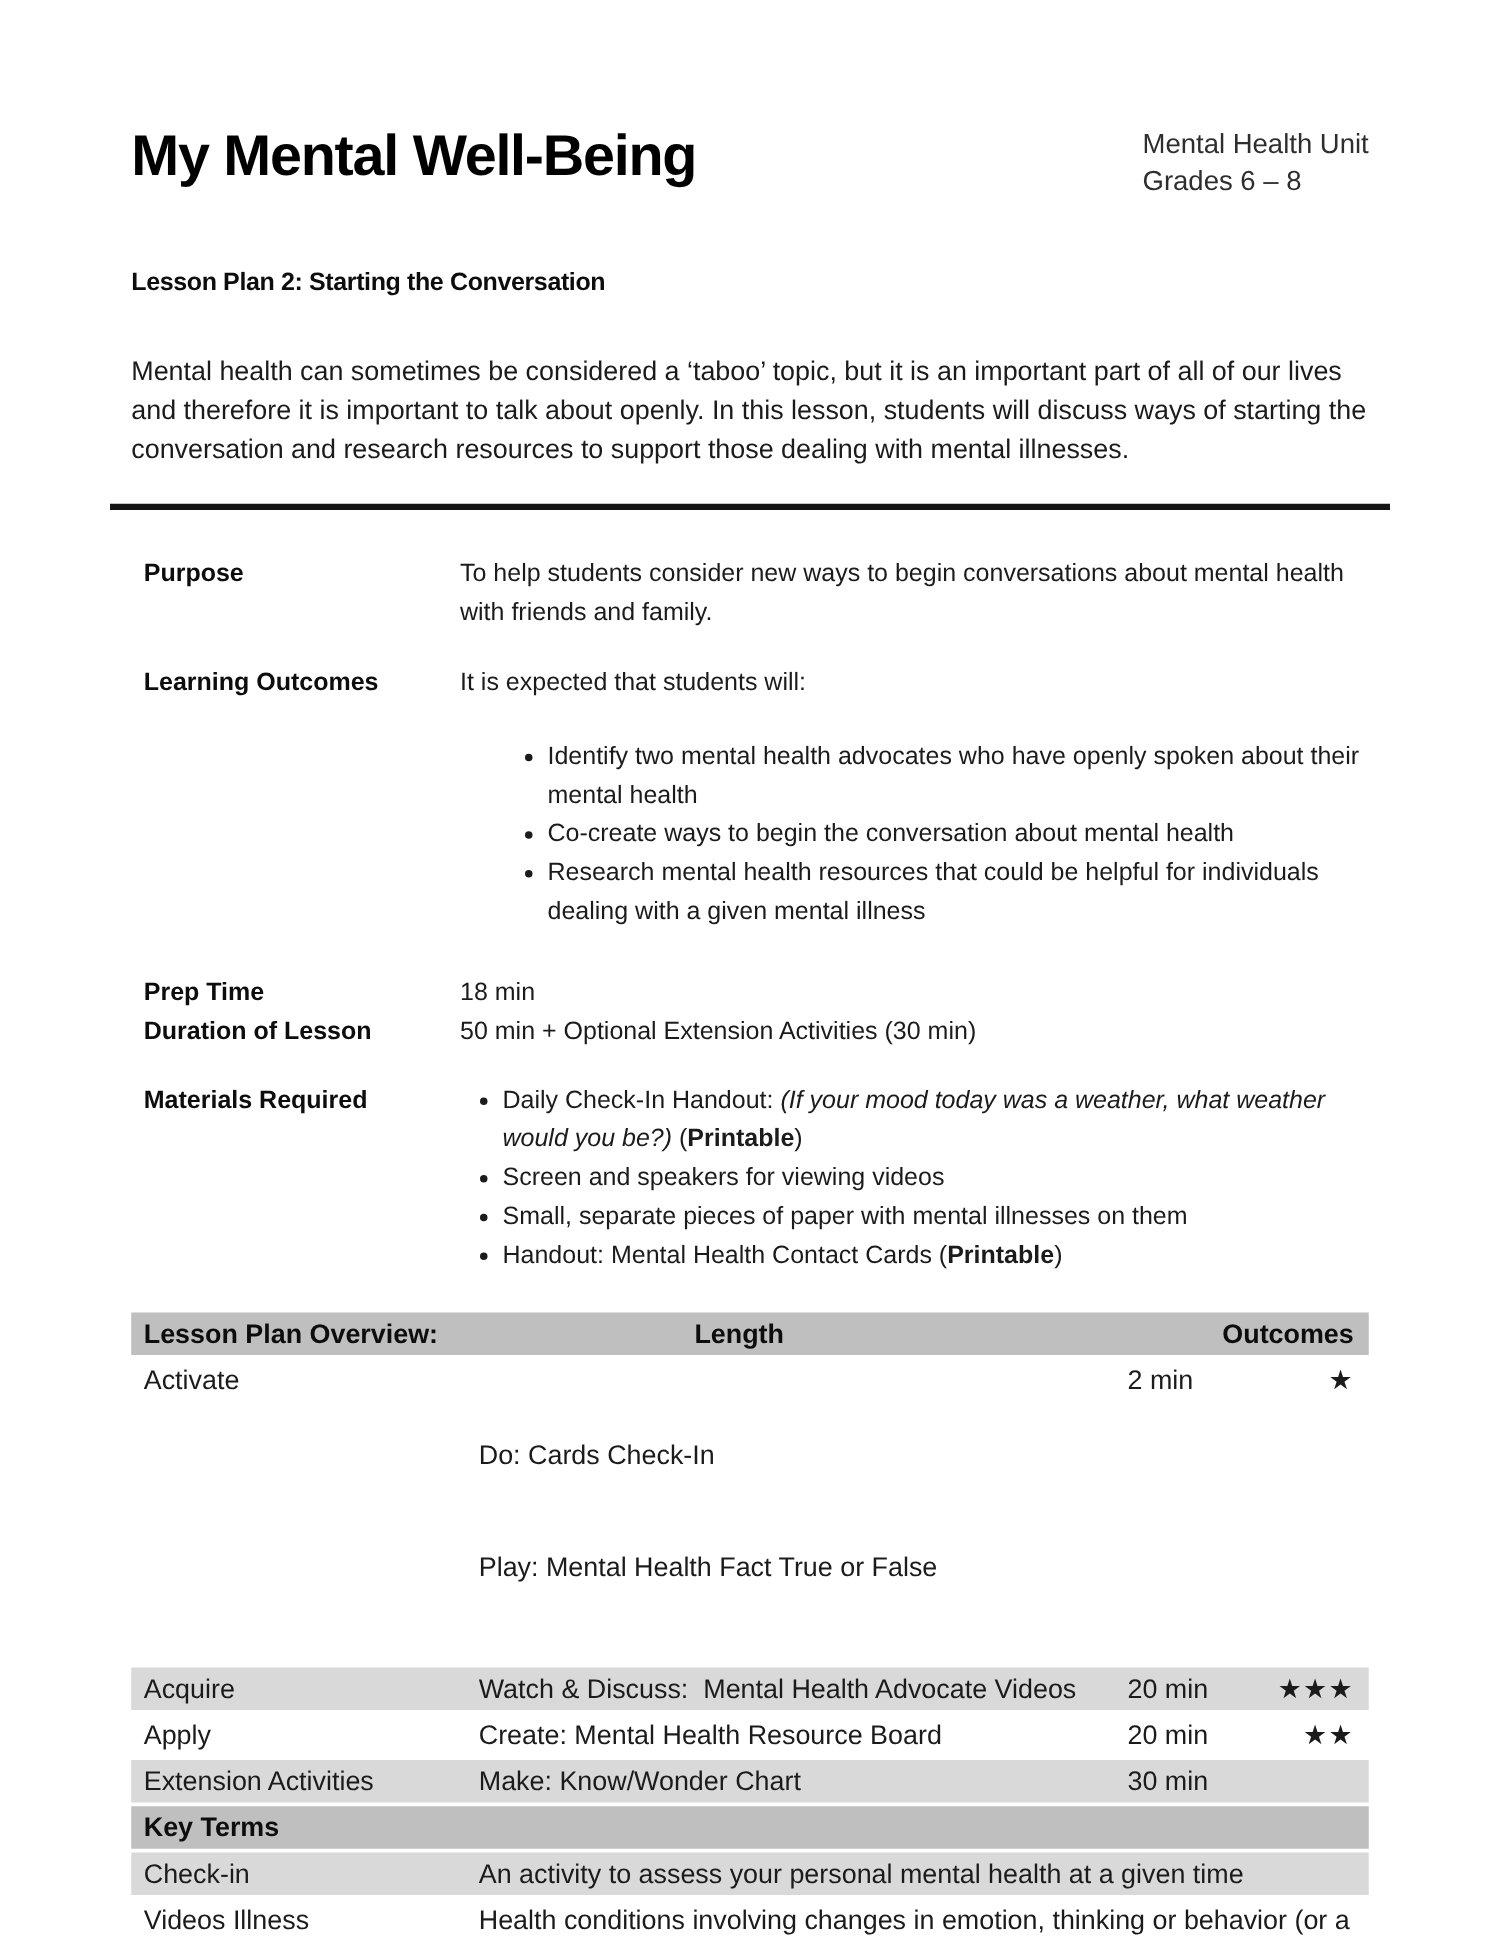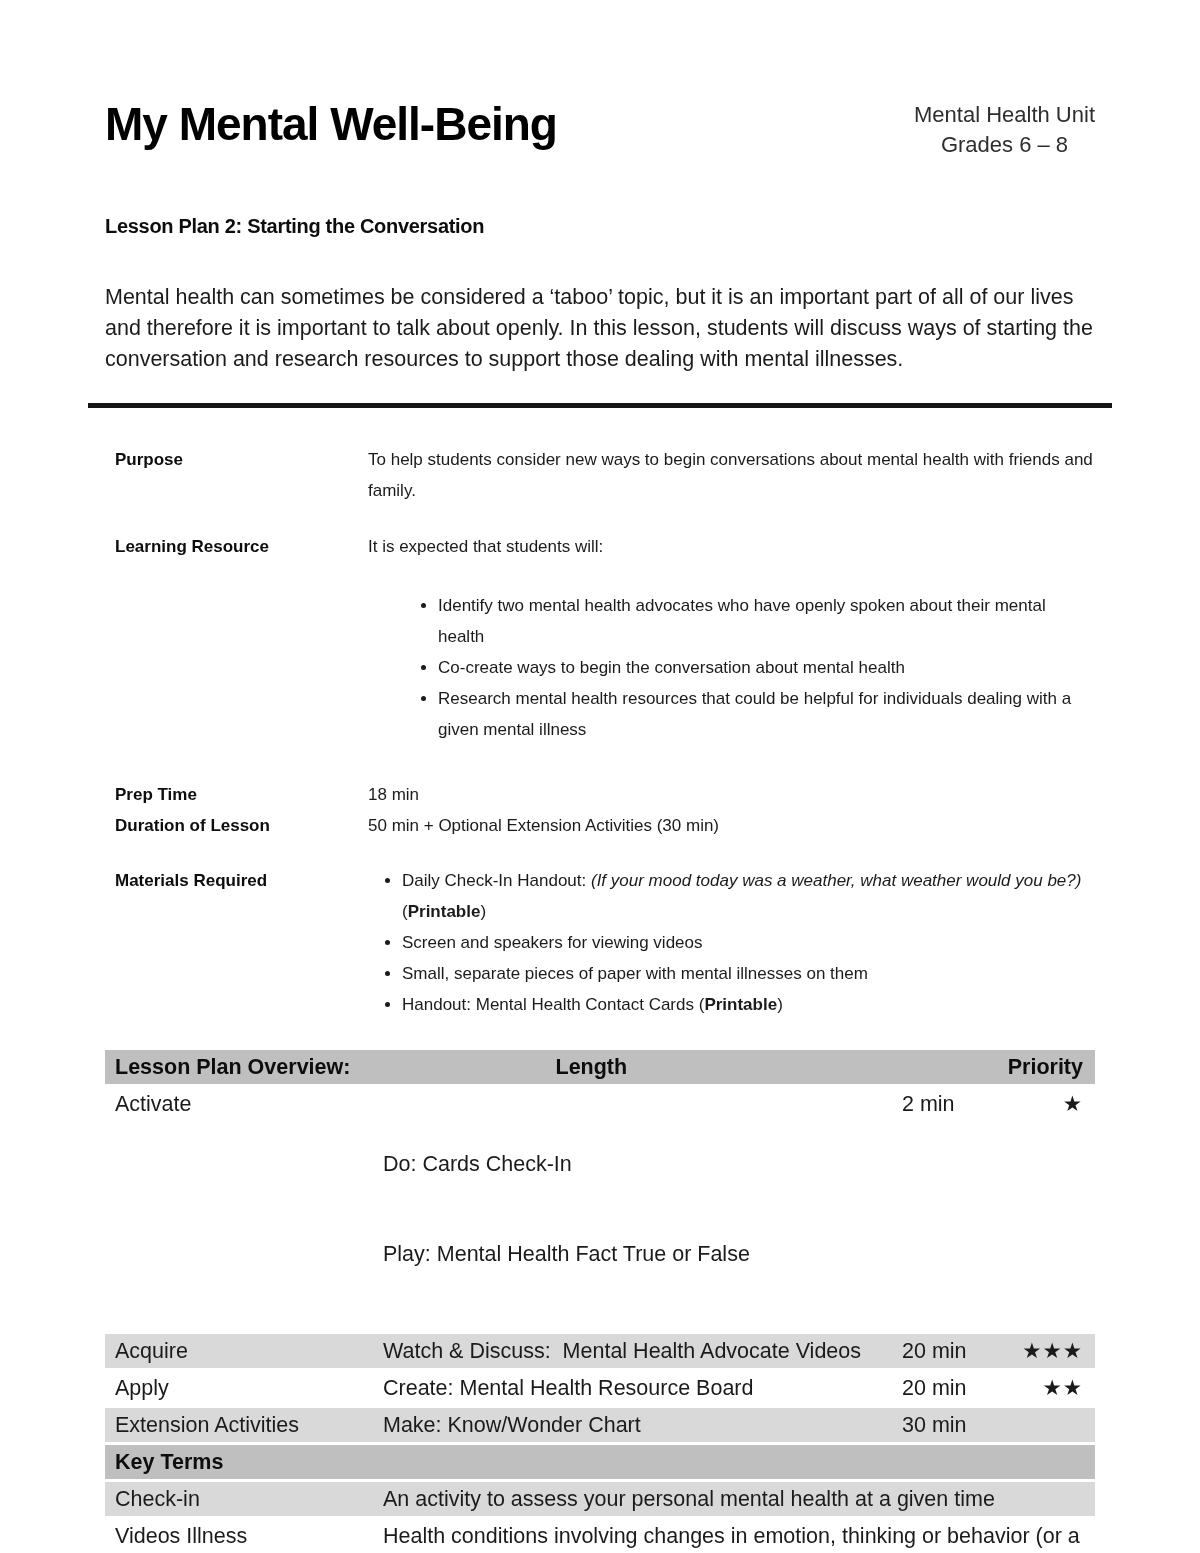--- a/index.html
+++ b/index.html
@@ -20,21 +20,21 @@
   .doc-title {
     margin: 0;
     font-size: 46px;
     line-height: 52px;
     font-weight: 800;
     letter-spacing: -1px;
     color: #000;
     white-space: nowrap;
   }
   .header-right {
-    text-align: center;
+    text-align: left;
     font-size: 22px;
     line-height: 30px;
     color: #2e2e2e;
     padding-top: 2px;
   }
 
   
   .lesson-heading {
     margin: 50px 0 0 0;
     font-size: 20px;
@@ -49,21 +49,21 @@
     line-height: 31px;
   }
 
   .rule {
     border: none;
     border-top: 5px solid var(--rule, #151515);
     margin: 28px -17px 0 -17px;
   }
 
   
-  .details { margin-top: 36px; font-size: 17px; line-height: 31px; }
+  .details { margin-top: 36px; font-size: 20px; line-height: 31px; }
   .detail-row { display: flex; align-items: flex-start; }
   .detail-label { width: 263px; flex: none; padding-left: 10px; font-weight: 700; color: #0d0d0d; }
   .detail-value { flex: 1; }
   .row-purpose { margin-bottom: 25px; }
   .row-outcomes { margin-bottom: 34px; }
   .row-materials { margin-top: 24px; }
 
   ul.lo-list { margin: 28px 0 0 0; padding-left: 70px; }
   ul.lo-list li { margin: 0; padding: 0; }
 
@@ -104,21 +104,21 @@
   <hr class="rule">
 
   <section class="details">
 
     <div class="detail-row row-purpose">
       <div class="detail-label">Purpose</div>
       <div class="detail-value">To help students consider new ways to begin conversations about mental health with friends and family.</div>
     </div>
 
     <div class="detail-row row-outcomes">
-      <div class="detail-label">Learning Resource</div>
+      <div class="detail-label">Learning Outcomes</div>
       <div class="detail-value">
         <div>It is expected that students will:</div>
         <ul class="lo-list">
           <li>Identify two mental health advocates who have openly spoken about their mental health</li>
           <li>Co-create ways to begin the conversation about mental health</li>
           <li>Research mental health resources that could be helpful for individuals dealing with a given mental illness</li>
         </ul>
       </div>
     </div>
 
@@ -144,21 +144,21 @@
       </div>
     </div>
 
   </section>
 
   <section class="ov-table">
 
     <div class="ov-row head">
       <div class="ov-col-title">Lesson Plan Overview:</div>
       <div class="ov-col3">Length</div>
-      <div class="ov-col4" style="letter-spacing:0;">Priority</div>
+      <div class="ov-col4" style="letter-spacing:0;">Outcomes</div>
     </div>
 
     <div class="ov-row">
       <div class="ov-col1">Activate</div>
       <div class="ov-col2">
         <div>Do: Cards Check-In</div>
         <div>Play: Mental Health Fact True or False</div>
       </div>
       <div class="ov-col3">2 min</div>
       <div class="ov-col4">★</div>

